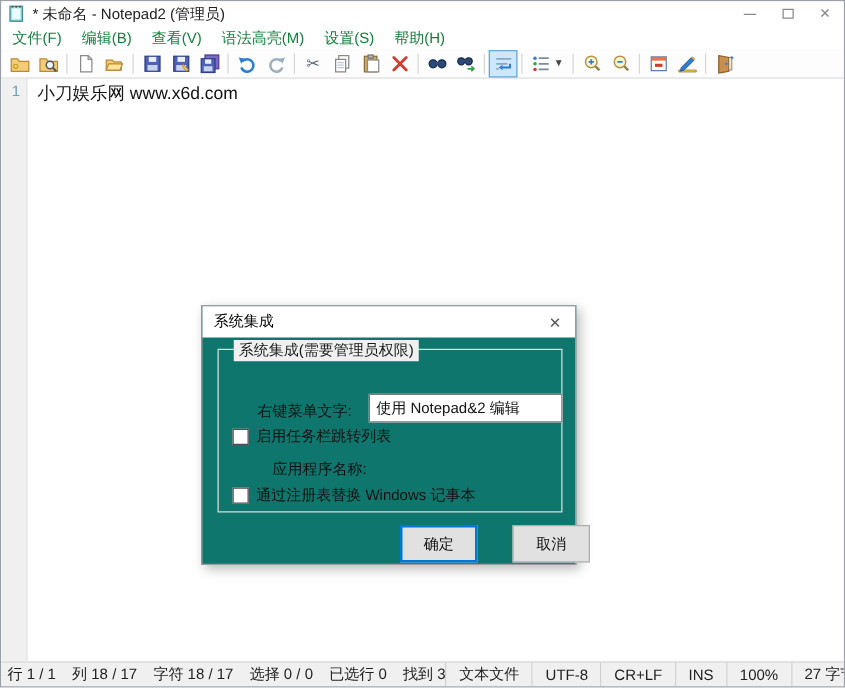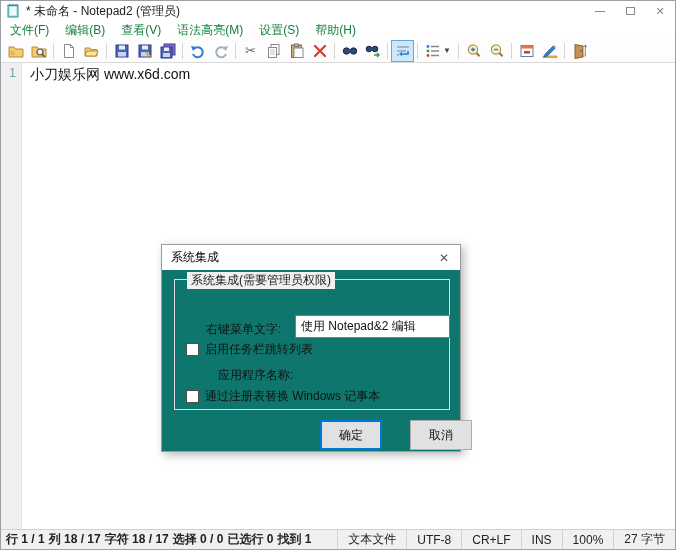--- a/index.html
+++ b/index.html
@@ -28,21 +28,21 @@
   .tb-btn.wide { width:34px; }
   .tb-sep { width:1px; height:16px; background:#d6d6d6; margin:0 3px; }
   .dd-arrow { font-size:8px; color:#444; margin-left:2px; }
   .txt-icon { font-size:13px; line-height:1; }
   
   .editor { height:466px; display:flex; background:#fff; position:relative; }
   .ln-margin { width:21px; background:#f0f0f0; text-align:right; padding:3px 5px 0 0; color:#6d9fae; font-size:12px; border-right:1px solid #e4e4e4; }
   .ed-content { flex:1; padding:3px 0 0 8px; font-size:14px; color:#111; }
   
   .statusbar { height:20px; background:#f0f0f0; border-top:1px solid #d0d0d0; display:flex; align-items:center; font-size:12px; color:#222; padding-left:5px; }
-  .sb-left { display:flex; gap:4px; white-space:nowrap;font-weight:bold; }
+  .sb-left { display:flex; gap:13px; white-space:nowrap; }
   .sb-right { margin-left:auto; display:flex; height:100%; align-items:center; }
   .sb-seg { padding:0 10px; height:100%; display:flex; align-items:center; border-left:1px solid #d2d2d2; white-space:nowrap; }
   
   .dialog { position:absolute; left:160px; top:181px; width:300px; height:208px;
     background:#0f766e; border:1px solid #9c9c9c; box-shadow:3px 3px 9px rgba(0,0,0,.28); }
   .dlg-titlebar { height:25px; background:#fff; display:flex; align-items:center; padding-left:9px; }
   .dlg-title { font-size:12px; color:#000; }
   .dlg-close { margin-left:auto; width:32px; height:100%; display:flex; align-items:center; justify-content:center; color:#555; font-size:12px; }
   .groupbox { position:absolute; left:12px; top:34px; width:276px; height:131px; border:1px solid #dcdcdc; }
   .groupbox-label { position:absolute; top:-8px; left:12px; background:#f0f0f0; padding:0 4px; font-size:12px; color:#1a1a1a; }
@@ -296,21 +296,21 @@
     </div>
   </div>
 
   <div class="statusbar">
     <div class="sb-left">
       <span>行 1 / 1</span>
       <span>列 18 / 17</span>
       <span>字符 18 / 17</span>
       <span>选择 0 / 0</span>
       <span>已选行 0</span>
-      <span>找到 1</span>
+      <span>找到 3</span>
     </div>
     <div class="sb-right">
       <span class="sb-seg">文本文件</span>
       <span class="sb-seg">UTF-8</span>
       <span class="sb-seg">CR+LF</span>
       <span class="sb-seg">INS</span>
       <span class="sb-seg">100%</span>
       <span class="sb-seg">27 字节</span>
 
     </div>

